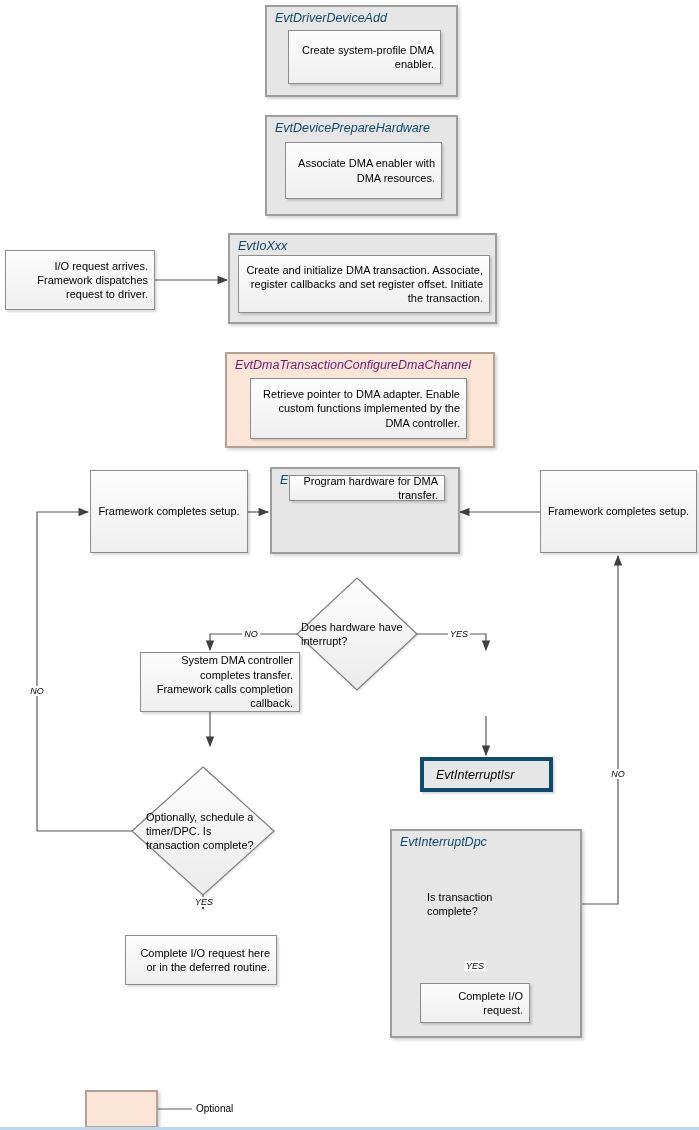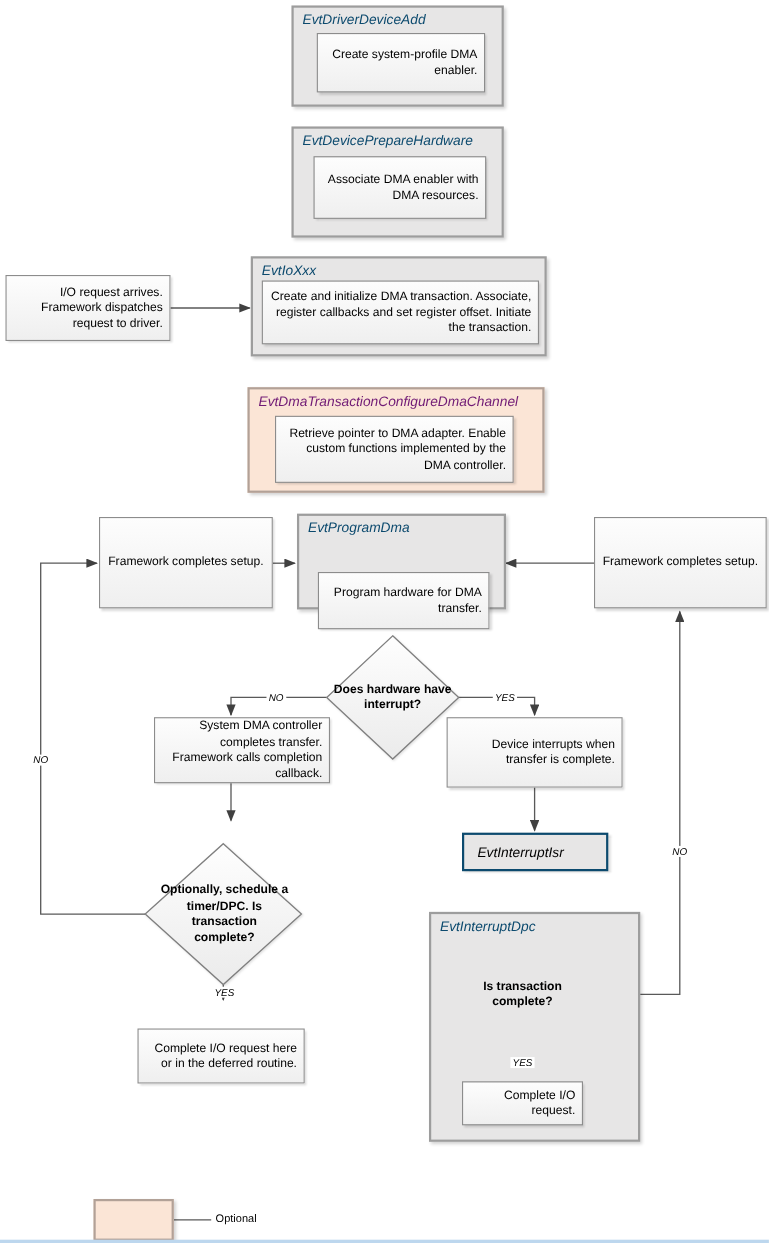--- a/index.html
+++ b/index.html
@@ -12,25 +12,25 @@
       filter:drop-shadow(1.5px 1.5px 1px rgba(0,0,0,.13)); }
   .container { position:absolute; background:#e7e6e6; border:2px solid #9d9d9d;
       box-shadow:2px 2px 3px rgba(0,0,0,.18); }
   .container.peach { background:#fbe5d6; border-color:#b2a197; }
   .ctitle { font-style:italic; font-size:12.5px; color:#0c4a6e; padding:4px 0 0 8px; white-space:nowrap; }
   .container.peach .ctitle { color:#701a75; }
   .box { position:absolute; background:linear-gradient(180deg,#fdfdfd,#efefef);
       border:1px solid #8c8c8c; box-shadow:2px 2px 2px rgba(0,0,0,.15);
       display:flex; align-items:center; justify-content:center; text-align:right;
       font-size:11px; line-height:1.3; padding:2px 6px; }
-  .titlebox { position:absolute; background:#e7e6e6; border:2px solid #0c4a6e;
+  .titlebox { position:absolute; background:#e7e6e6; border:4px solid #0c4a6e;
       box-shadow:2px 2px 2px rgba(0,0,0,.15); display:flex; align-items:center;
       padding-left:12px; font-style:italic; font-size:12.5px; }
   .dtext { position:absolute; display:flex; align-items:center; justify-content:center;
-      text-align:center; font-size:11px; line-height:1.3;font-weight:bold; }
+      font-size:11px; line-height:1.3; }
   .lbl { position:absolute; font-size:9px; background:#fff; padding:0 2px;
       transform:translate(-50%,-50%); white-space:nowrap;font-style:italic; }
   .legend-label { position:absolute; font-size:10px; }
   .bottom-rule { position:absolute; left:0; width:699px; height:3px; background:#bdd7ee; }
 </style>
 </head>
 <body>
 
 <div class="canvas">
 
@@ -83,29 +83,28 @@
   <div class="container peach" style="left:225px;top:352px;width:270px;height:96px">
     <div class="ctitle">EvtDmaTransactionConfigureDmaChannel</div>
   </div>
   <div class="box" style="left:250px;top:378px;width:217px;height:61px">Retrieve pointer to DMA adapter. Enable custom functions implemented by the DMA controller.</div>
 
   <div class="box" style="left:90px;top:470px;width:158px;height:83px">Framework completes setup.</div>
 
   <div class="container" style="left:270px;top:467px;width:190px;height:87px">
     <div class="ctitle">EvtProgramDma</div>
   </div>
-  <div class="box" style="left:289px;top:520px;width:156px;height:52px">Program hardware for DMA transfer.</div>
+  <div class="box" style="left:289px;top:475px;width:156px;height:26px">Program hardware for DMA transfer.</div>
 
   <div class="box" style="left:540px;top:470px;width:157px;height:83px">Framework completes setup.</div>
 
   <div class="dtext" style="left:301px;top:608px;width:112px;height:52px">Does hardware have interrupt?</div>
 
   <div class="box" style="left:140px;top:652px;width:160px;height:60px">System DMA controller completes transfer. Framework calls completion callback.</div>
 
-  <div class="box" style="left:406px;top:652px;width:160px;height:64px">Device interrupts when transfer is complete.</div>
 
   <div class="titlebox" style="left:420px;top:757px;width:133px;height:35px">EvtInterruptIsr</div>
 
   <div class="dtext" style="left:146px;top:789px;width:116px;height:84px">Optionally, schedule a timer/DPC.  Is transaction complete?</div>
   <div class="box" style="left:125px;top:935px;width:152px;height:50px">Complete I/O request here or in the deferred routine.</div>
 
   <div class="container" style="left:390px;top:829px;width:192px;height:209px">
     <div class="ctitle">EvtInterruptDpc</div>
   </div>
   <div class="dtext" style="left:427px;top:878px;width:96px;height:52px">Is transaction complete?</div>

